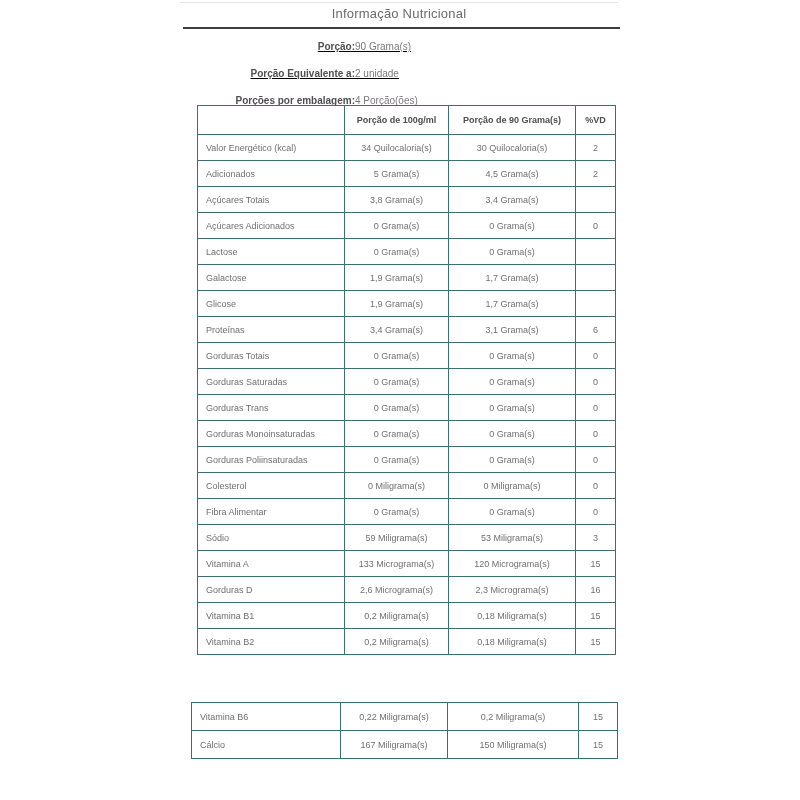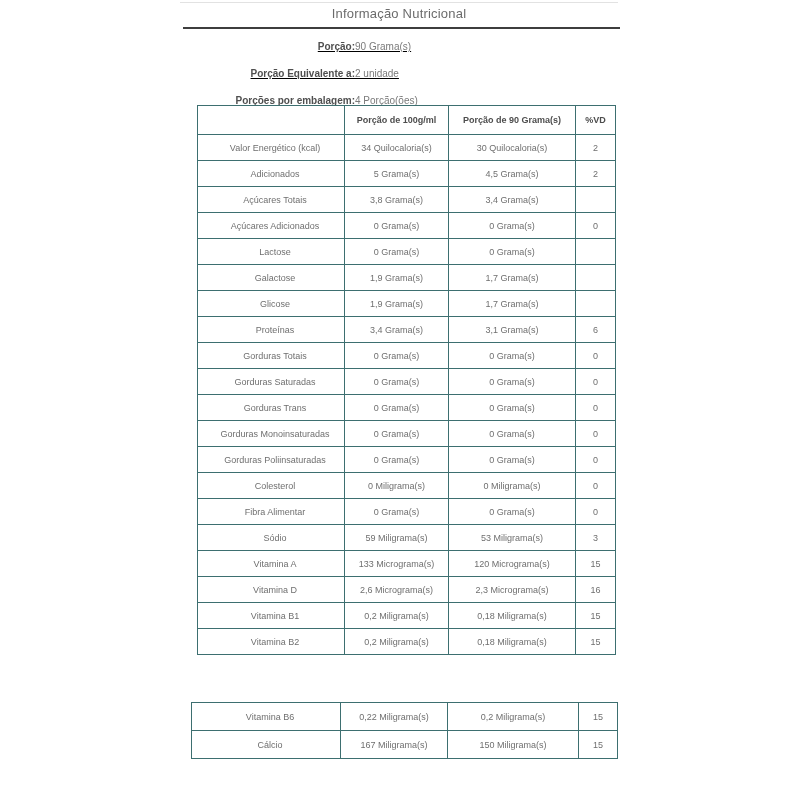--- a/index.html
+++ b/index.html
@@ -27,21 +27,21 @@
   .serving-row{display:flex;align-items:center;height:27px;text-decoration:underline;}
   .serving-label{width:175px;text-align:right;font-weight:bold;font-size:10px;color:var(--label-text);}
   .serving-value{font-size:10px;color:var(--value-text);}
 
   table{border-collapse:collapse;table-layout:fixed;position:absolute;background:var(--bg);}
   #main-table{left:197px;top:105px;width:418px;}
   #footer-table{left:191px;top:702px;width:426px;}
   th,td{border:1px solid var(--border);padding:0;font-size:9px;overflow:hidden;white-space:nowrap;}
   th{font-weight:bold;color:var(--header-text);height:28px;text-align:center;}
   td{color:var(--cell-text);height:25px;}
-  td.name{text-align:center;padding-left:8px;}
+  td.name{text-align:left;padding-left:8px;}
   td.num{text-align:center;}
   #footer-table td{height:27px;}
 </style>
 </head>
 <body>
 
 <div class="top-rule"></div>
 <div class="page-title">Informação Nutricional</div>
 <div class="title-rule"></div>
 
@@ -172,21 +172,21 @@
         <td class="num">53 Miligrama(s)</td>
         <td class="num">3</td>
       </tr>
       <tr>
         <td class="name">Vitamina A</td>
         <td class="num">133 Micrograma(s)</td>
         <td class="num">120 Micrograma(s)</td>
         <td class="num">15</td>
       </tr>
       <tr>
-        <td class="name">Vitamina D</td>
+        <td class="name">Gorduras D</td>
         <td class="num">2,6 Micrograma(s)</td>
         <td class="num">2,3 Micrograma(s)</td>
         <td class="num">16</td>
       </tr>
       <tr>
         <td class="name">Vitamina B1</td>
         <td class="num">0,2 Miligrama(s)</td>
         <td class="num">0,18 Miligrama(s)</td>
         <td class="num">15</td>
       </tr>

